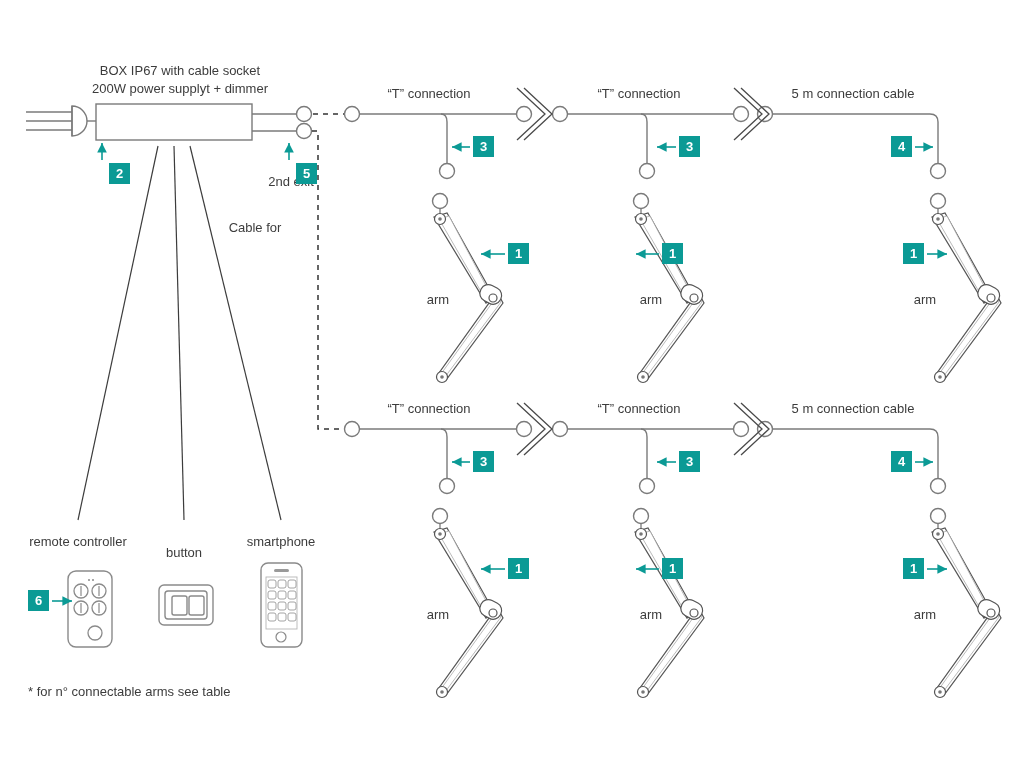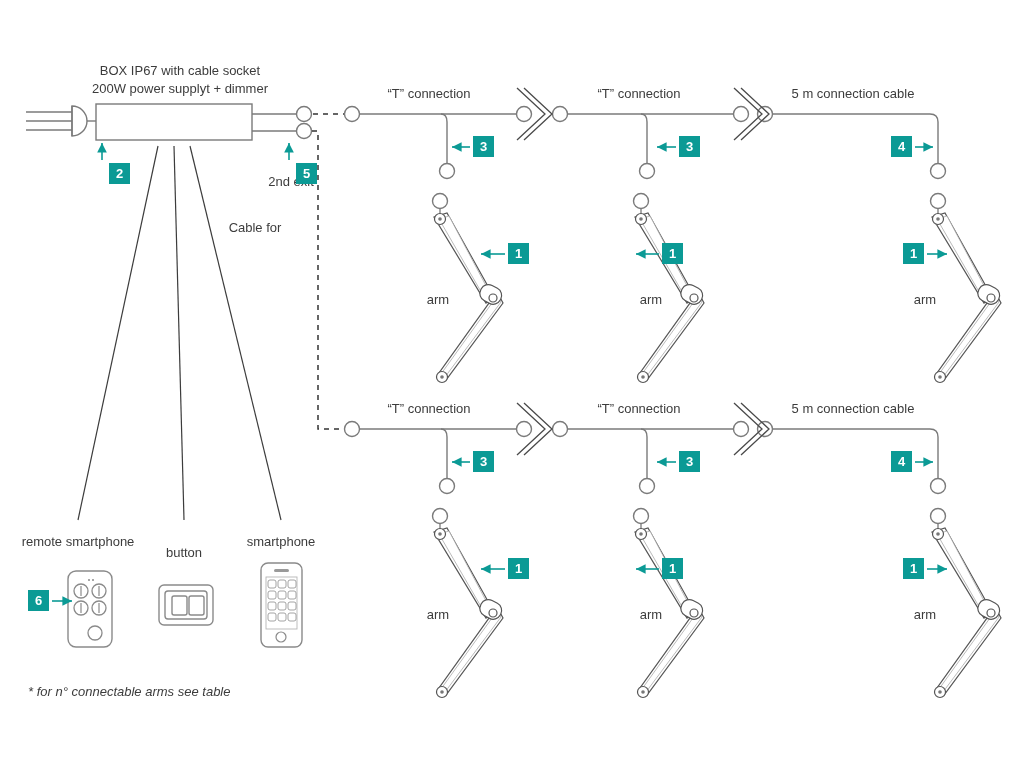--- a/index.html
+++ b/index.html
@@ -19,21 +19,21 @@
   }
   .lbl.ctr{transform:translateX(-50%);text-align:center;}
   .badge{
     position:absolute;width:21px;height:21px;
     background:#0b9a95;color:#ffffff;
     font-size:13px;font-weight:bold;
     display:flex;align-items:center;justify-content:center;
     font-family:"Liberation Sans","DejaVu Sans",sans-serif;
   }
   .foot{
-    position:absolute;font-size:13px;color:#3c3c3c;font-style:italic;
+    position:absolute;font-size:13px;color:#3c3c3c;
   }
 </style>
 </head>
 <body>
 
 <div id="stage">
 
   <svg id="diagram" viewBox="0 0 1024 768">
     <defs>
       <marker id="arrT" markerWidth="7" markerHeight="7" refX="6" refY="3" orient="auto">
@@ -303,21 +303,21 @@
   <div class="lbl ctr" style="left:639px;top:400px;">“T” connection</div>
   <div class="lbl ctr" style="left:853px;top:400px;">5 m connection cable</div>
 
   <div class="lbl ctr" style="left:438px;top:291px;">arm</div>
   <div class="lbl ctr" style="left:651px;top:291px;">arm</div>
   <div class="lbl ctr" style="left:925px;top:291px;">arm</div>
   <div class="lbl ctr" style="left:438px;top:606px;">arm</div>
   <div class="lbl ctr" style="left:651px;top:606px;">arm</div>
   <div class="lbl ctr" style="left:925px;top:606px;">arm</div>
 
-  <div class="lbl ctr" style="left:78px;top:533px;">remote smartphone</div>
+  <div class="lbl ctr" style="left:78px;top:533px;">remote controller</div>
   <div class="lbl ctr" style="left:184px;top:544px;">button</div>
   <div class="lbl ctr" style="left:281px;top:533px;">smartphone</div>
 
   <div class="foot" style="left:28px;top:684px;">* for n° connectable arms see table</div>
 
   <div class="badge" style="left:109px;top:163px;">2</div>
   <div class="badge" style="left:296px;top:163px;">5</div>
   <div class="badge" style="left:473px;top:136px;">3</div>
   <div class="badge" style="left:679px;top:136px;">3</div>
   <div class="badge" style="left:891px;top:136px;">4</div>

